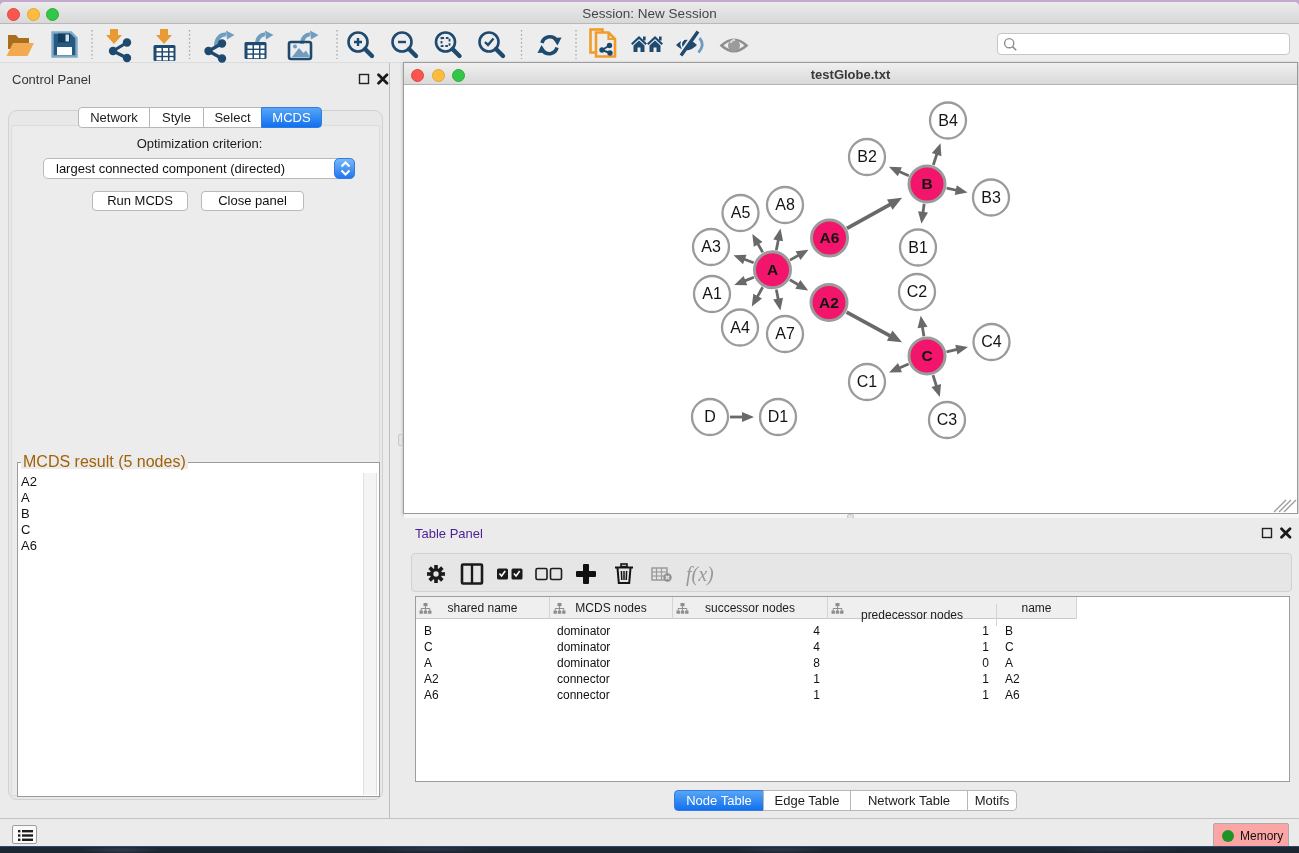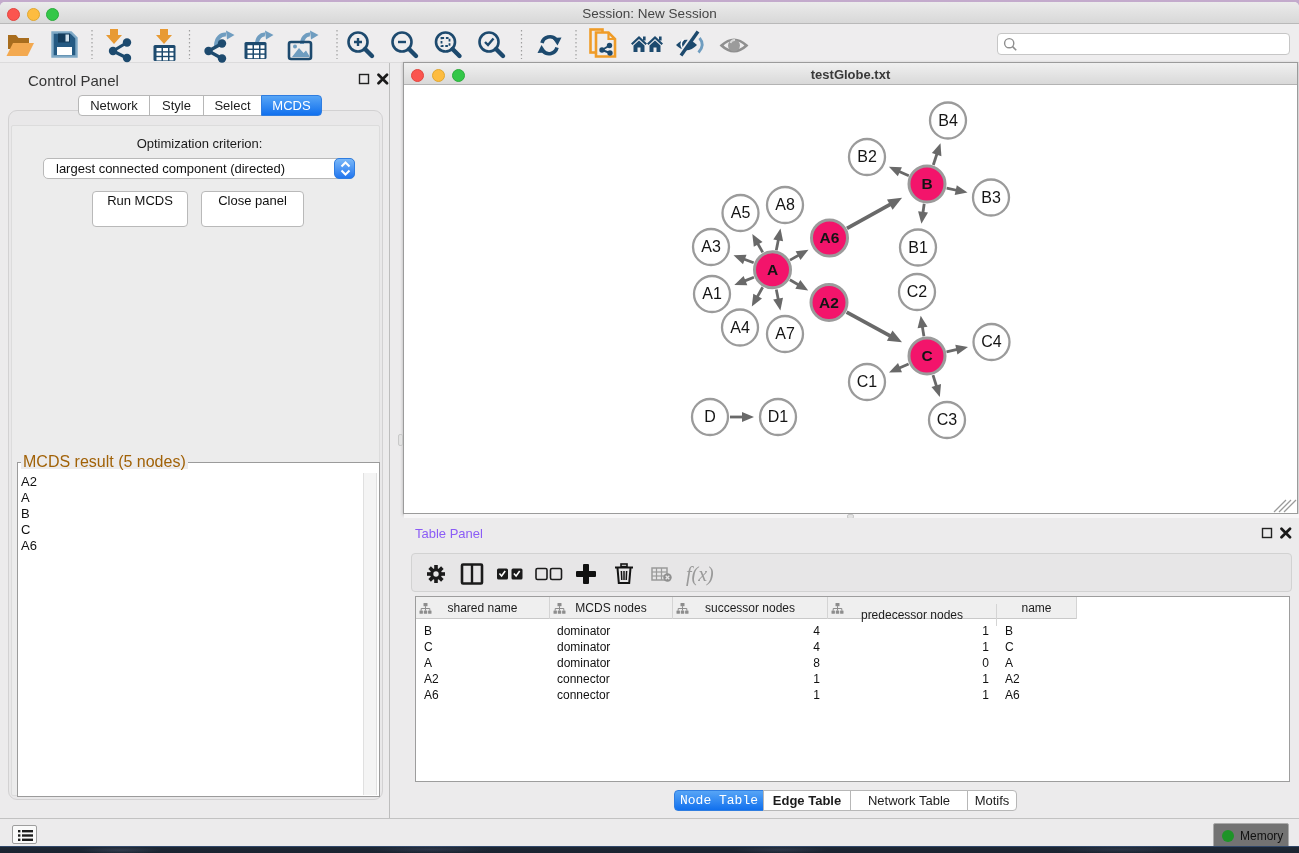--- a/index.html
+++ b/index.html
@@ -20,38 +20,38 @@
   #titlebar .t-grn { left:46px; background:#33c748; border:0.5px solid #2aad3c; }
   #title-text { width:100%; text-align:center; top:3.5px; font-size:13.5px; color:#454545; }
 
   
   #toolbar { left:0; top:24px; width:1299px; height:39px; background:#eeedee; border-bottom:1px solid #dcdbdc; }
   #searchbox { left:997px; top:9px; width:293px; height:22px; background:#fff;
     border:1px solid #c6c6c6; border-radius:4px; }
 
   
   #cpanel { left:0; top:63px; width:390px; height:755px; background:#ecebec; border-right:1px solid #bdbdbd; }
-  #cp-title { left:28px; top:9px; font-size:15px; color:#363636; }
+  #cp-title { left:12px; top:9px; font-size:13px; color:#363636; }
 
   .tabrow { position:absolute; font-size:13px; }
-  .tab { position:absolute; top:0; height:21px; background:#fff; border:1px solid #b7b7b7;
+  .tab { position:absolute; top:12px; height:21px; background:#fff; border:1px solid #b7b7b7;
     color:#1c1c1c; text-align:center; line-height:19px; }
   .tab.sel { background:linear-gradient(#57a5f6,#1170ee); color:#fff; border-color:#2f7de0; }
 
   #cp-outer { left:8px; top:47px; width:375px; height:690px; background:#e9e8e9;
     border:1px solid #d2d1d2; border-radius:9px; }
   #cp-inner { left:2px; top:14px; width:369px; height:671px; background:#ececec;
     border:1px solid #dcdcdc; border-radius:2px; }
 
   #opt-label { top:73px; left:12px; width:375px; text-align:center; font-size:13px; color:#1b1b1b; }
   #dropdown { left:43px; top:95px; width:312px; height:21px; background:#fff; border:1px solid #b9b9b9;
     border-radius:5px; font-size:13px; color:#111; line-height:19px; padding-left:12px; }
   #dd-step { right:-1px; top:-1px; width:21px; height:21px; border-radius:5px;
     background:linear-gradient(#7ab8f8,#2276ef); border:1px solid #2f7de0; }
-  .btn { position:absolute; top:128px; height:36px; background:#fff; border:1px solid #b9b9b9;
+  .btn { position:absolute; top:128px; height:20px; background:#fff; border:1px solid #b9b9b9;
     border-radius:4px; font-size:13px; color:#111; text-align:center; line-height:18px; }
 
   #mcds-group { left:17px; top:399px; width:364px; height:335px; }
   #mcds-border { left:0; top:0; width:363px; height:335px; border:1px solid #9b9b9b; background:#fff; }
   #mcds-label { left:4px; top:-8px; background:#ecebec; padding:0 2px; font-size:16px; color:#a16207; height:15px; line-height:15px; }
   #mcds-list { left:4px; top:12px; width:342px; font-size:13px; color:#111; line-height:16px; }
   #mcds-scroll { left:346px; top:11px; width:14px; height:322px; background:#f4f4f4;
     border-left:1px solid #e0e0e0; border-right:1px solid #e0e0e0; }
 
   
@@ -59,39 +59,39 @@
     border:1px solid #9b9b9b; box-shadow:0 1px 3px rgba(0,0,0,0.25); }
   #nw-title { left:0; top:0; width:100%; height:22px; background:linear-gradient(#f0f0f0,#d9d9d9);
     border-bottom:1px solid #b3b3b3; }
   #nw-title .t-red { left:7px; background:#fb554f; border:0.5px solid #e2453f; }
   #nw-title .t-yel { left:27.5px; background:#fdbc40; border:0.5px solid #e0a730; }
   #nw-title .t-grn { left:48px; background:#33c748; border:0.5px solid #2aad3c; }
   #nw-text { width:100%; text-align:center; top:4px; font-size:13px; font-weight:bold; color:#393939; }
 
   
   #tpanel { left:404px; top:518px; width:895px; height:300px; background:#ecebec; }
-  #tp-title { left:11px; top:8px; font-size:13px; color:#8b5cf6; }
+  #tp-title { left:11px; top:8px; font-size:13px; color:#4c1d95; }
   #tp-toolbar { left:7px; top:35px; width:881px; height:39px; background:#e7e6e7;
     border:1px solid #d2d2d2; border-radius:4px; }
   #tp-table { left:11px; top:78px; width:875px; height:186px; background:#fff; border:1px solid #9d9d9d; }
   .thead { position:absolute; left:0; top:0; height:22px; background:#efefef;
     border-bottom:1px solid #c9c9c9; font-size:12px; color:#1c1c1c; }
   .thc { position:absolute; top:0; height:22px; border-right:1px solid #d4d4d4; }
   .thc span { position:absolute; top:4px; width:100%; text-align:center; }
   .trow { position:absolute; font-size:12px; color:#111; line-height:16px; height:auto; }
 
   .btab { position:absolute; top:272px; height:21px; background:#fff; border:1px solid #b7b7b7;
     font-size:13px; color:#1c1c1c; text-align:center; line-height:19px; }
   .btab.sel { background:linear-gradient(#57a5f6,#1170ee); color:#fff; border-color:#2f7de0; }
 
   
   #statusbar { left:0; top:818px; width:1299px; height:28px; background:#ecebec; border-top:1px solid #c2c2c2; }
   #list-btn { left:12px; top:6px; width:25px; height:19px; background:#fafafa; border:1px solid #9e9e9e;
     border-radius:2px; }
-  #mem-btn { left:1213px; top:4px; width:76px; height:27px; background:#737373; border:1px solid #ababab;
+  #mem-btn { left:1213px; top:4px; width:76px; height:27px; background:#fca5a5; border:1px solid #ababab;
     border-radius:2px; font-size:12px; color:#111; }
   #mem-btn .dot { position:absolute; left:8px; top:5.5px; width:12px; height:12px; border-radius:50%;
     background:#1e9428; }
   #mem-btn .txt { position:absolute; left:26px; top:5px; }
 
   #darkstrip { left:0; top:846px; width:1299px; height:7px;
     background:
       radial-gradient(60px 5px at 120px 60%, rgba(120,130,160,0.25), transparent 70%),
       radial-gradient(90px 5px at 430px 50%, rgba(100,110,150,0.22), transparent 70%),
       radial-gradient(70px 5px at 780px 55%, rgba(110,120,155,0.22), transparent 70%),
@@ -522,22 +522,22 @@
           <rect x="9.1" y="8.5" width="3.4" height="3.2" rx="0.5"></rect>
         </g>
 <path d="M6.5 4.2 L6.5 6.5 M2.2 8.5 L2.2 6.5 L10.8 6.5 L10.8 8.5 M6.5 6.5 L6.5 8.5" stroke="#8d8d8d" stroke-width="1" fill="none"></path>
 </svg>
     <div class="trow" style="left:8px; top:26px; width:400px;">B<br>C<br>A<br>A2<br>A6</div>
     <div class="trow" style="left:141px; top:26px; width:400px;">dominator<br>dominator<br>dominator<br>connector<br>connector</div>
     <div class="trow" style="left:257px; top:26px; width:147px; text-align:right;">4<br>4<br>8<br>1<br>1</div>
     <div class="trow" style="left:412px; top:26px; width:161px; text-align:right;">1<br>1<br>0<br>1<br>1</div>
     <div class="trow" style="left:589px; top:26px; width:80px;">B<br>C<br>A<br>A2<br>A6</div>
   </div>
-  <div class="btab sel" style="left:270px; width:90px; border-radius:4px 0 0 4px;font-family:Liberation Mono, monospace;">Node Table</div>
-  <div class="btab" style="left:359px; width:88px;font-weight:bold;">Edge Table</div>
+  <div class="btab sel" style="left:270px; width:90px; border-radius:4px 0 0 4px;">Node Table</div>
+  <div class="btab" style="left:359px; width:88px;">Edge Table</div>
   <div class="btab" style="left:446px; width:118px;">Network Table</div>
   <div class="btab" style="left:563px; width:50px; border-radius:0 4px 4px 0;">Motifs</div>
 </div>
 
 <div class="abs" id="statusbar">
   <div class="abs" id="list-btn">
       <svg class="abs" style="left:5px; top:3px;" width="15" height="13" viewBox="0 0 15 13">
  <g fill="#1c1c1c">
           <rect x="0" y="1" width="2.4" height="2.4"></rect>
           <rect x="4" y="1" width="11" height="2.4"></rect>

